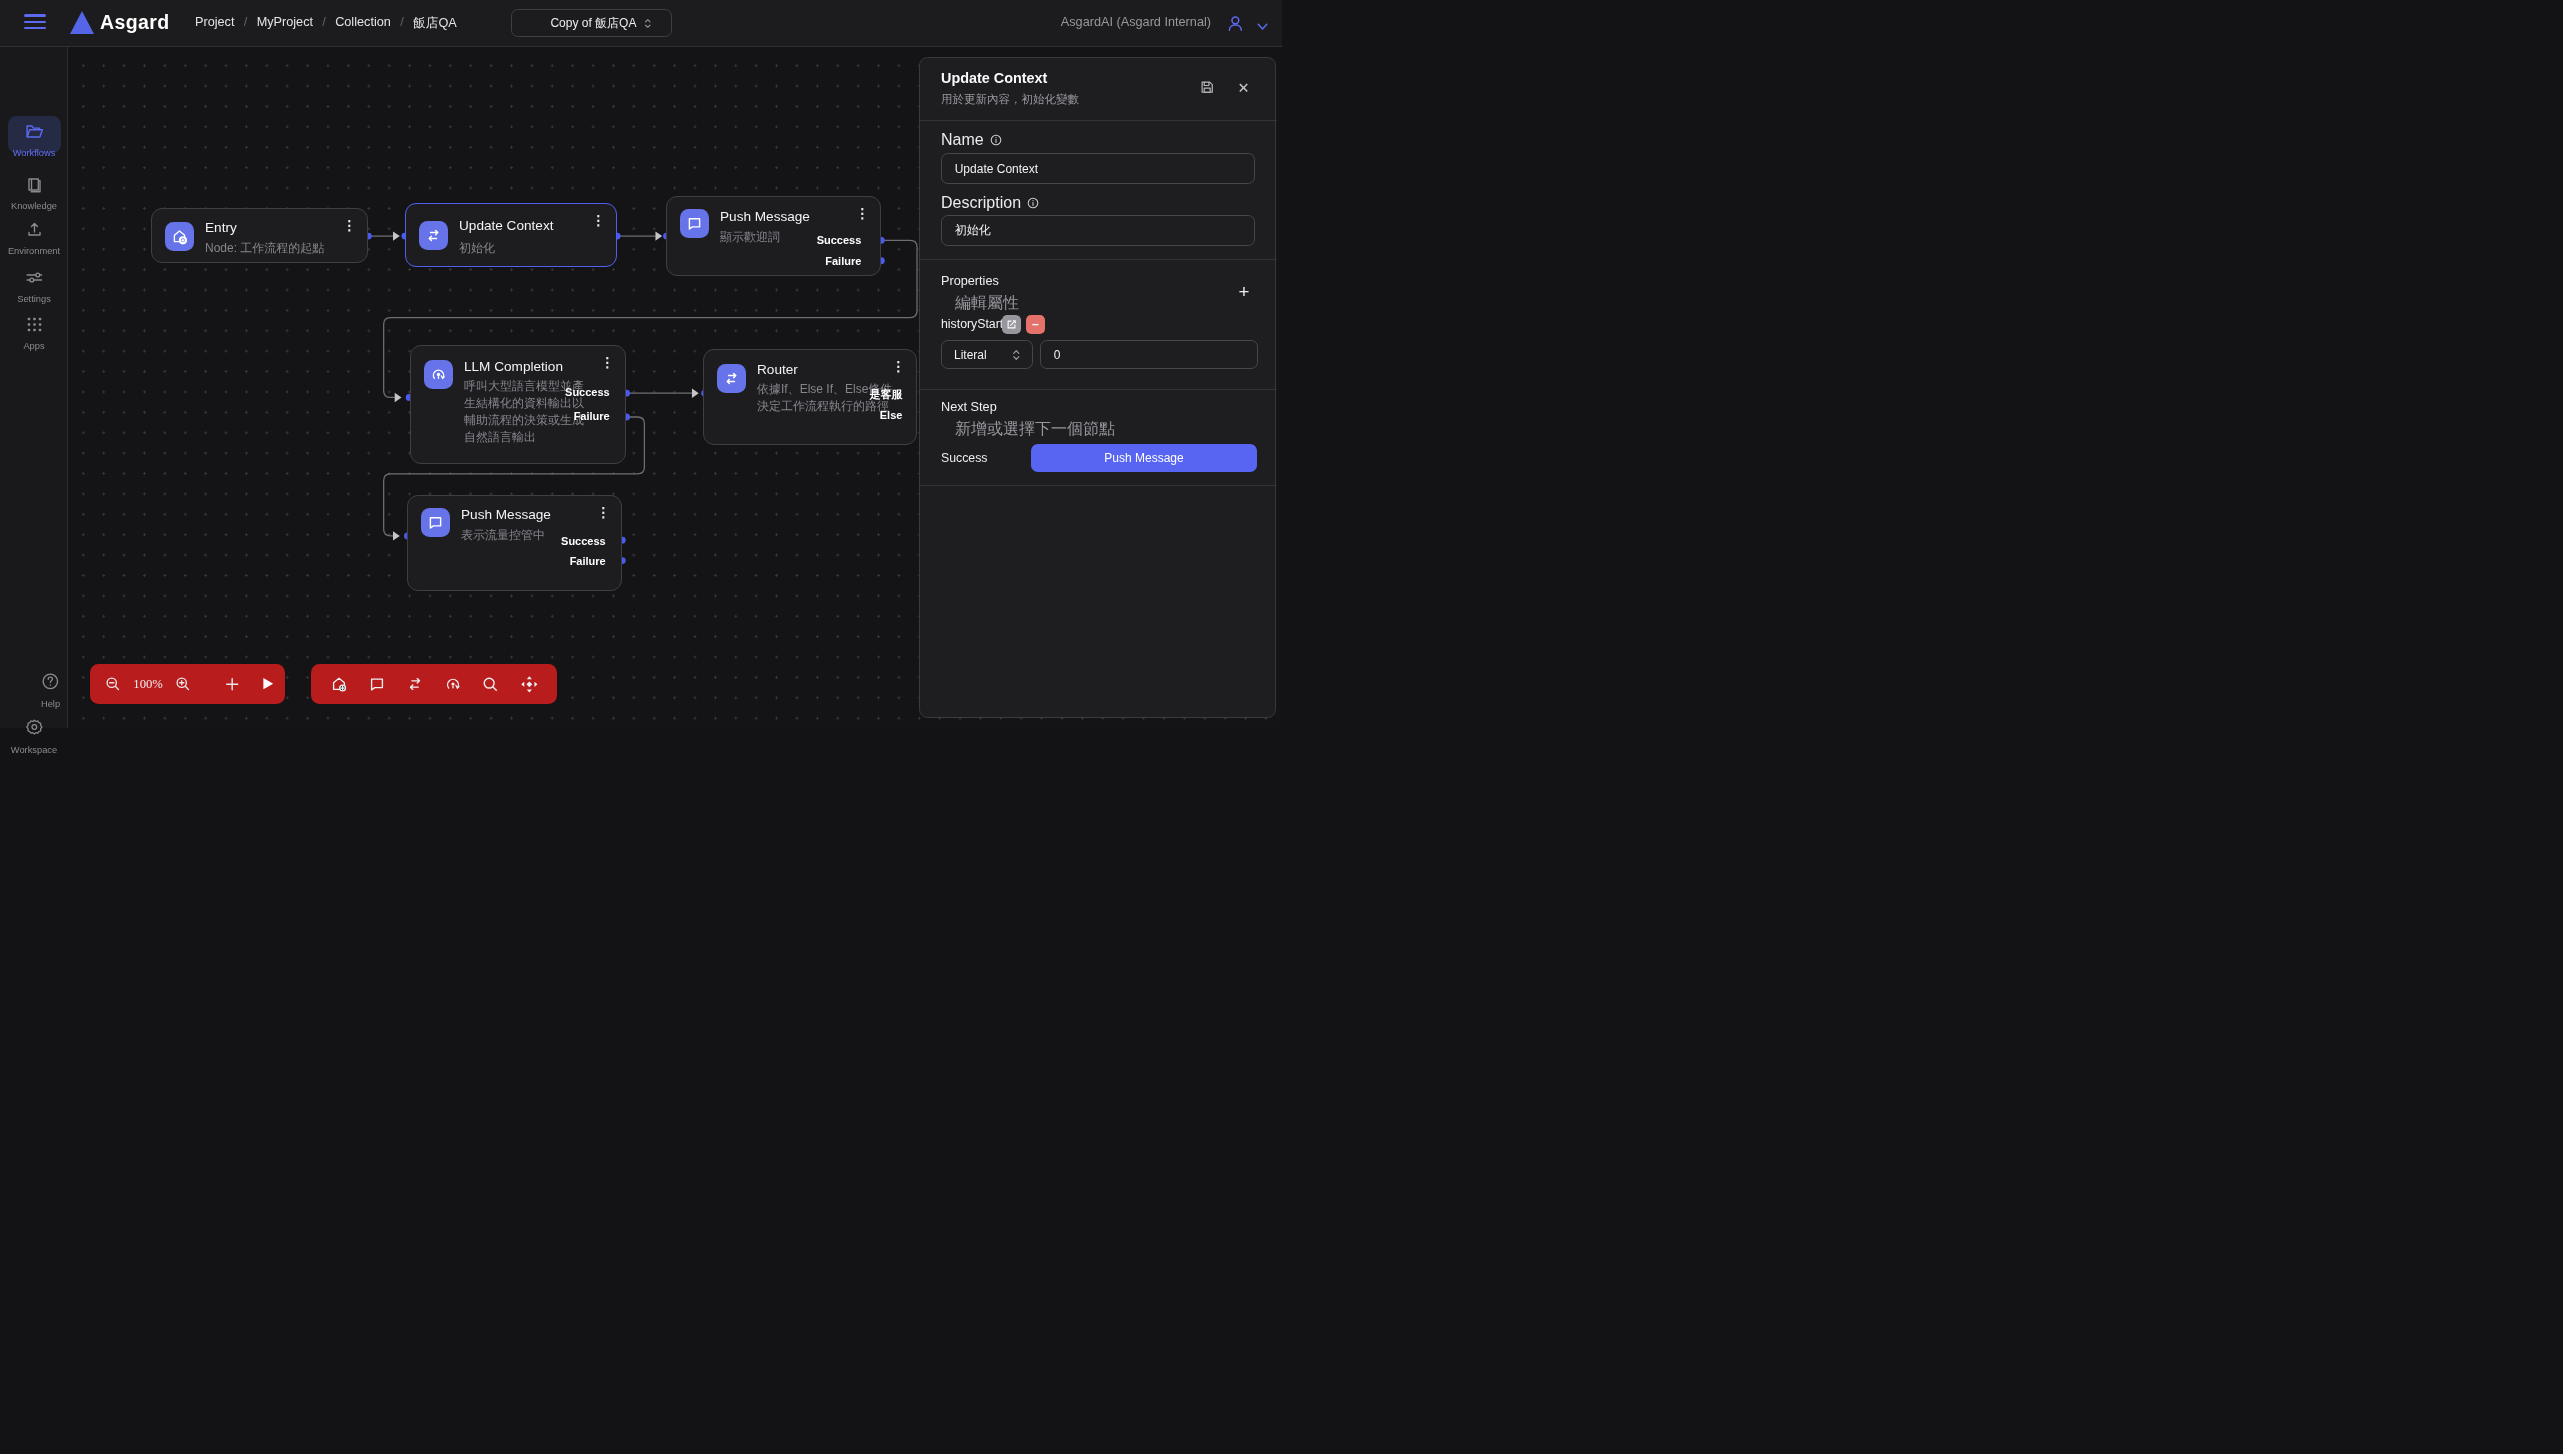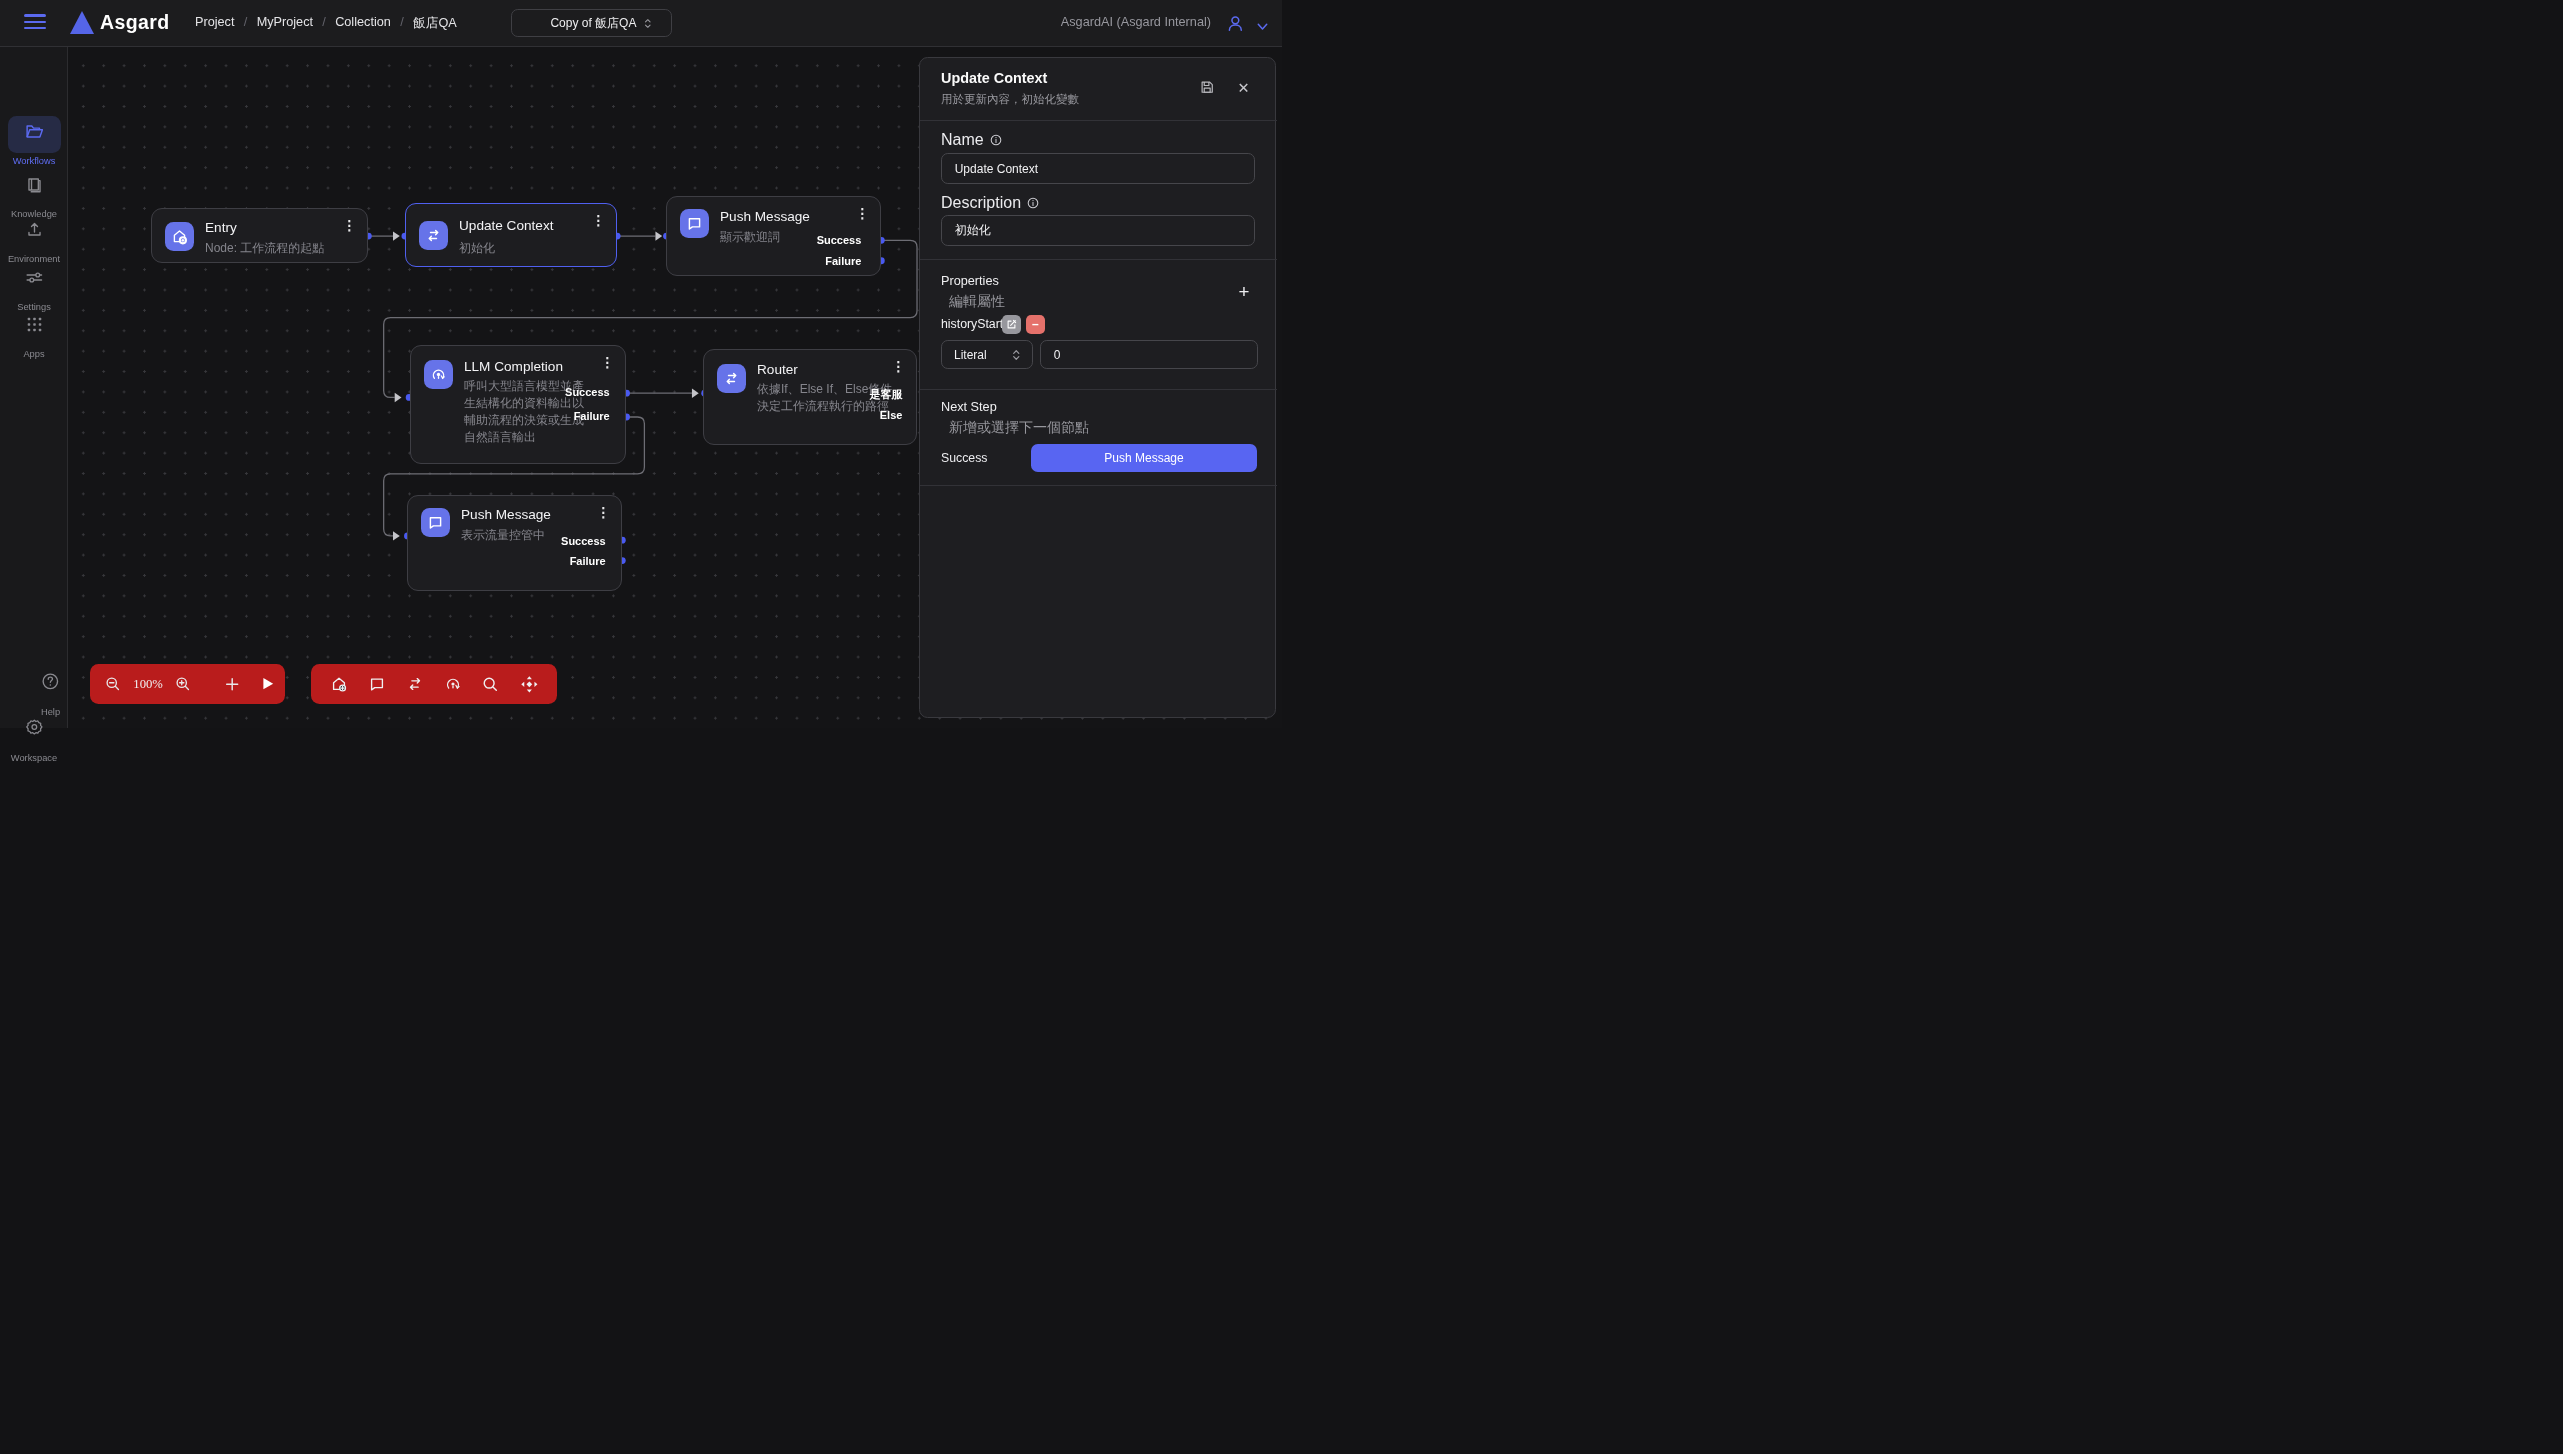--- a/index.html
+++ b/index.html
@@ -20,21 +20,21 @@
     border-radius:6.8px; color:#eeeef0; font-size:12px; display:flex; align-items:center; justify-content:center;
     gap:7.6px; cursor:pointer; background:#1c1c1e;padding-left:19px; }
   #account { position:absolute; right:71px; top:15.3px; color:#97979e; font-size:12.7px; }
   #user-icon { position:absolute; right:37px; top:13.6px; }
   #acct-chevron { position:absolute; right:13.6px; top:18.7px; }
 
   
   #sidebar { position:absolute; left:0; top:47px; width:68px; height:681px; background:#19191b;
     border-right:0.8px solid #2c2c2f; z-index:35; }
   .side-item { position:absolute; left:0; width:68px; text-align:center; cursor:pointer; }
-  .side-item .lbl { font-size:9.3px; color:#8a8a90; display:block; margin-top:16px; }
+  .side-item .lbl { font-size:9.3px; color:#8a8a90; display:block; margin-top:8px; }
   .side-item svg { display:block; margin:0 auto; }
   .side-item.active .lbl { color:#5f6df2; }
   #wf-pill { position:absolute; left:7.6px; top:-6.8px; width:53px; height:37px; background:#262b45; border-radius:8.5px; }
 
   
   #canvas { position:absolute; left:68px; top:47px; width:1214px; height:681px; background:#141416;
     background-image:radial-gradient(circle, #37373b 1px, transparent 1.2px); background-size:20.4px 20.4px;
     background-position:5.1px 8.5px; z-index:1; }
   #edges { position:absolute; left:0; top:0; width:1282px; height:727px; z-index:2; pointer-events:none; }
 
@@ -63,21 +63,21 @@
     border:0.8px solid #39393e; border-radius:8.5px; z-index:20; }
   .pdivider { position:absolute; left:0; width:357px; height:0.8px; background:#323237; }
   #p-title { position:absolute; left:21px; top:12px; color:#fafafa; font-size:14.4px; font-weight:700; }
   #p-sub { position:absolute; left:21px; top:34px; color:#9a9aa0; font-size:11.5px; }
   #p-save { position:absolute; right:61px; top:22px; cursor:pointer; }
   #p-close { position:absolute; right:25.5px; top:22px; cursor:pointer; color:#c7c7cc; font-size:14.4px; }
   .f-label { position:absolute; left:21px; color:#ececef; font-size:16px; display:flex; align-items:center; gap:6px; }
   .f-input { position:absolute; left:21px; width:314px; height:31px; background:#1e1e21; border:0.8px solid #46464b;
     border-radius:6.8px; color:#f2f2f4; font-size:12px; padding:0 12.7px; font-family:"Liberation Sans",sans-serif; }
   .sec-title { position:absolute; left:21px; color:#f0f0f2; font-size:12.7px; font-weight:500; }
-  .sec-sub { position:absolute; left:29px; color:#97979d; font-size:14px;font-family:Liberation Serif, serif; }
+  .sec-sub { position:absolute; left:35px; color:#97979d; font-size:16px;font-family:Liberation Serif, serif; }
   #prop-add { position:absolute; right:25.5px; top:223px; color:#ececef; font-size:18.7px; font-weight:300; cursor:pointer; }
   #prop-name { position:absolute; left:21px; top:259px; color:#f2f2f4; font-size:12.3px; }
   .mini-btn { position:absolute; width:18.7px; height:18.7px; border-radius:5.1px; display:flex; align-items:center;
     justify-content:center; cursor:pointer; }
   #prop-edit { left:82px; top:257px; background:#97979d; }
   #prop-remove { left:106px; top:257px; background:#e5716b; color:#fff; font-weight:700; font-size:12px; }
   #type-select { position:absolute; left:21px; top:282px; width:92px; height:29px; border:0.8px solid #46464b;
     border-radius:6.8px; color:#f2f2f4; font-size:12px; display:flex; align-items:center; padding:0 12px;
     justify-content:space-between; cursor:pointer; }
   #prop-value { left:120px; top:282px; width:218px; height:29px; }

